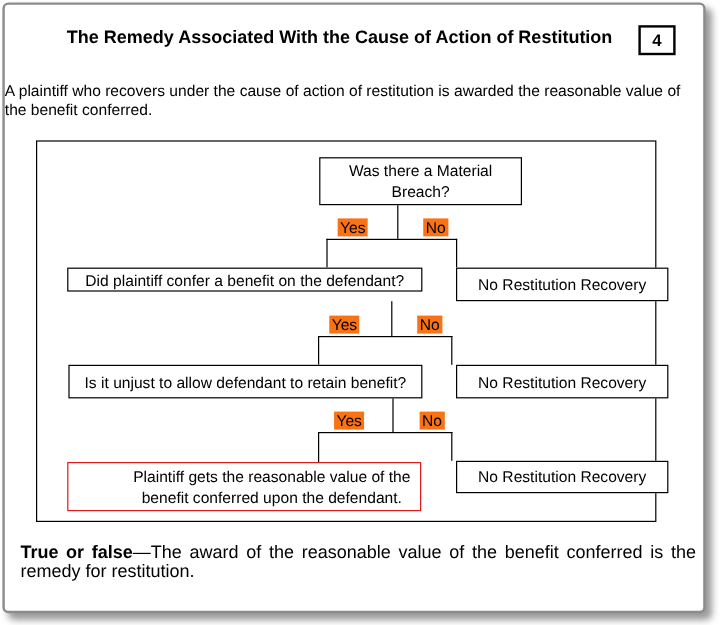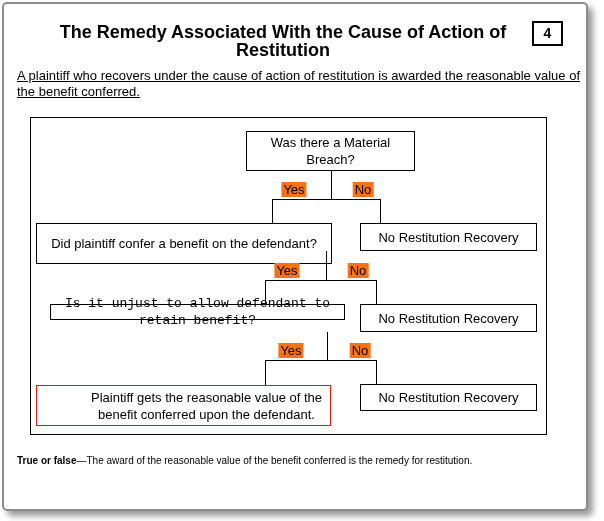--- a/index.html
+++ b/index.html
@@ -20,45 +20,44 @@
     background: #ffffff;
     border: 2px solid #8c8c8c;
     border-radius: 5px;
     box-shadow: 5px 5px 6px #9a9a9a;
   }
 
   .slide-title {
     position: absolute;
     left: 38px; top: 19px; width: 482px;
     text-align: center;
-    font-size: 18px;
+    font-size: 15px;
     font-weight: bold;
     line-height: 18px;
   }
 
   .slide-number {
     position: absolute;
     left: 528px; top: 17px;
     width: 27px; height: 21px;
     border: 2px solid #000000;
     font-size: 14px;
     font-weight: bold;
     text-align: center;
     line-height: 21px;
     background: #ffffff;
   }
 
   .intro {
     position: absolute;
-    left: 13px; top: 64px; width: 563px;
+    left: 0; top: 64px; width: 563px;
     font-size: 13px;
     line-height: 16px;
     text-align: justify;
     margin: 0;
-    text-decoration: underline;
   }
 
   .flowchart {
     position: absolute;
     left: 26px; top: 113px;
     width: 515px; height: 316px;
     border: 1px solid #000000;
     background: #ffffff;
   }
 
@@ -67,20 +66,21 @@
     border: 1px solid #000000;
     background: #ffffff;
     display: flex;
     align-items: center;
     justify-content: center;
     text-align: center;
     font-size: 13px;
     line-height: 17px;
     padding: 0 2px;
     box-sizing: border-box;
+    margin-left: 20px;
   }
 
   .node.result { border-color: #e01b1b; padding-left: 48px; }
 
   .line {
     position: absolute;
     background: #000000;
   }
 
   .branch-label {
@@ -89,21 +89,21 @@
     line-height: 15px;
     transform: translateX(-50%);
     background: #f97316;
     padding: 0 2px;
     white-space: nowrap;
   }
 
   .question {
     position: absolute;
     left: 13px; top: 449px; width: 563px;
-    font-size: 10px;
+    font-size: 15px;
     line-height: 16px;
     text-align: justify;
     margin: 0;
   }
   .question .lead { font-weight: bold; }
 </style>
 </head>
 <body>
 
 <div class="page">
@@ -119,31 +119,31 @@
 
       <div class="node" style="left:215px; top:13px; width:169px; height:40px;">Was there a Material Breach?</div>
 
       <div class="line" style="left:300px; top:53px; width:1px; height:28px;"></div>
       <div class="line" style="left:241px; top:81px; width:109px; height:1px;"></div>
       <div class="line" style="left:241px; top:81px; width:1px; height:24px;"></div>
       <div class="line" style="left:349px; top:81px; width:1px; height:24px;"></div>
       <span class="branch-label" style="left:263px; top:64px;">Yes</span>
       <span class="branch-label" style="left:332px; top:64px;">No</span>
 
-      <div class="node" style="left:5px; top:105px; width:296px; height:41px;">Did plaintiff confer a benefit on the defendant?</div>
+      <div class="node" style="left:5px; top:105px; width:296px; height:20px;">Did plaintiff confer a benefit on the defendant?</div>
       <div class="node" style="left:329px; top:105px; width:177px; height:28px;">No Restitution Recovery</div>
 
       <div class="line" style="left:295px; top:133px; width:1px; height:29px;"></div>
       <div class="line" style="left:234px; top:162px; width:112px; height:1px;"></div>
       <div class="line" style="left:234px; top:162px; width:1px; height:24px;"></div>
       <div class="line" style="left:345px; top:162px; width:1px; height:24px;"></div>
       <span class="branch-label" style="left:256px; top:145px;">Yes</span>
       <span class="branch-label" style="left:327px; top:145px;">No</span>
 
-      <div class="node" style="left:19px; top:186px; width:295px; height:16px;font-family:Liberation Mono, monospace;">Is it unjust to allow defendant to retain benefit?</div>
+      <div class="node" style="left:6px; top:186px; width:295px; height:28px;">Is it unjust to allow defendant to retain benefit?</div>
       <div class="node" style="left:329px; top:186px; width:177px; height:28px;">No Restitution Recovery</div>
 
       <div class="line" style="left:296px; top:214px; width:1px; height:28px;"></div>
       <div class="line" style="left:234px; top:242px; width:112px; height:1px;"></div>
       <div class="line" style="left:234px; top:242px; width:1px; height:25px;"></div>
       <div class="line" style="left:345px; top:242px; width:1px; height:24px;"></div>
       <span class="branch-label" style="left:260px; top:225px;">Yes</span>
       <span class="branch-label" style="left:329px; top:225px;">No</span>
 
       <div class="node result" style="left:5px; top:267px; width:295px; height:41px;">Plaintiff gets the reasonable value of the benefit conferred upon the defendant.</div>

